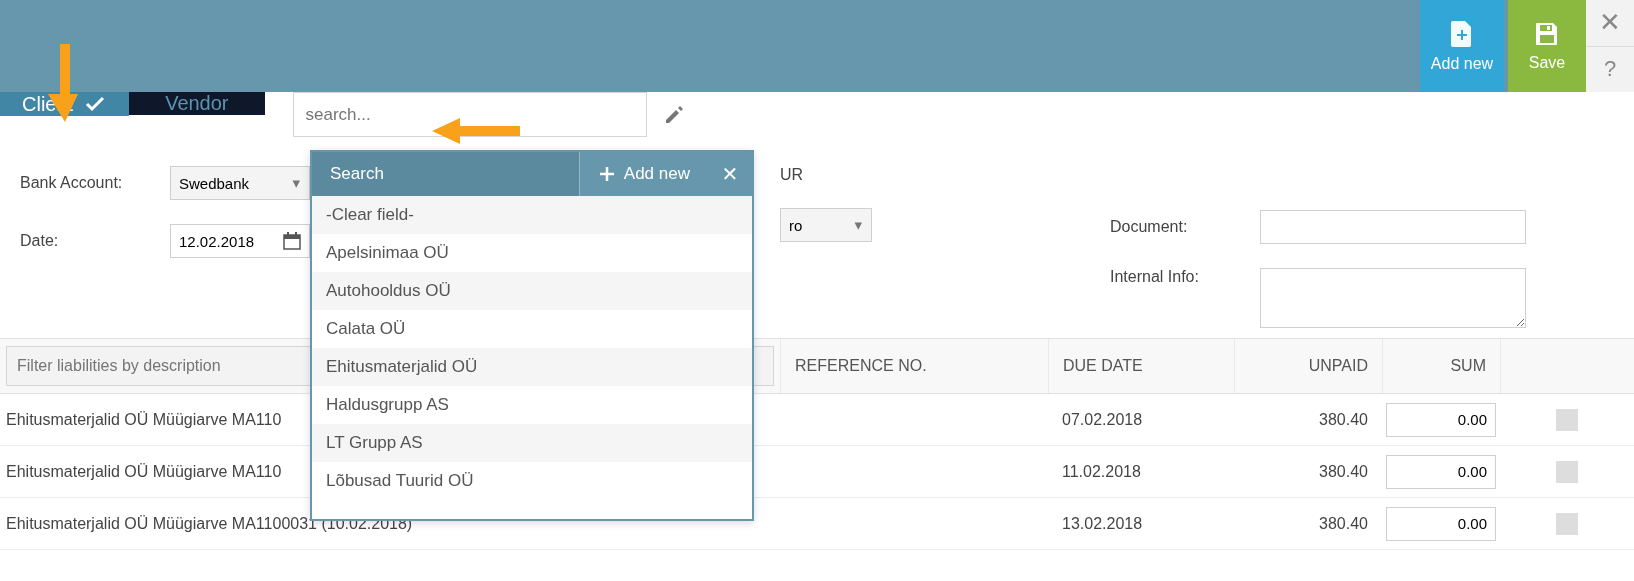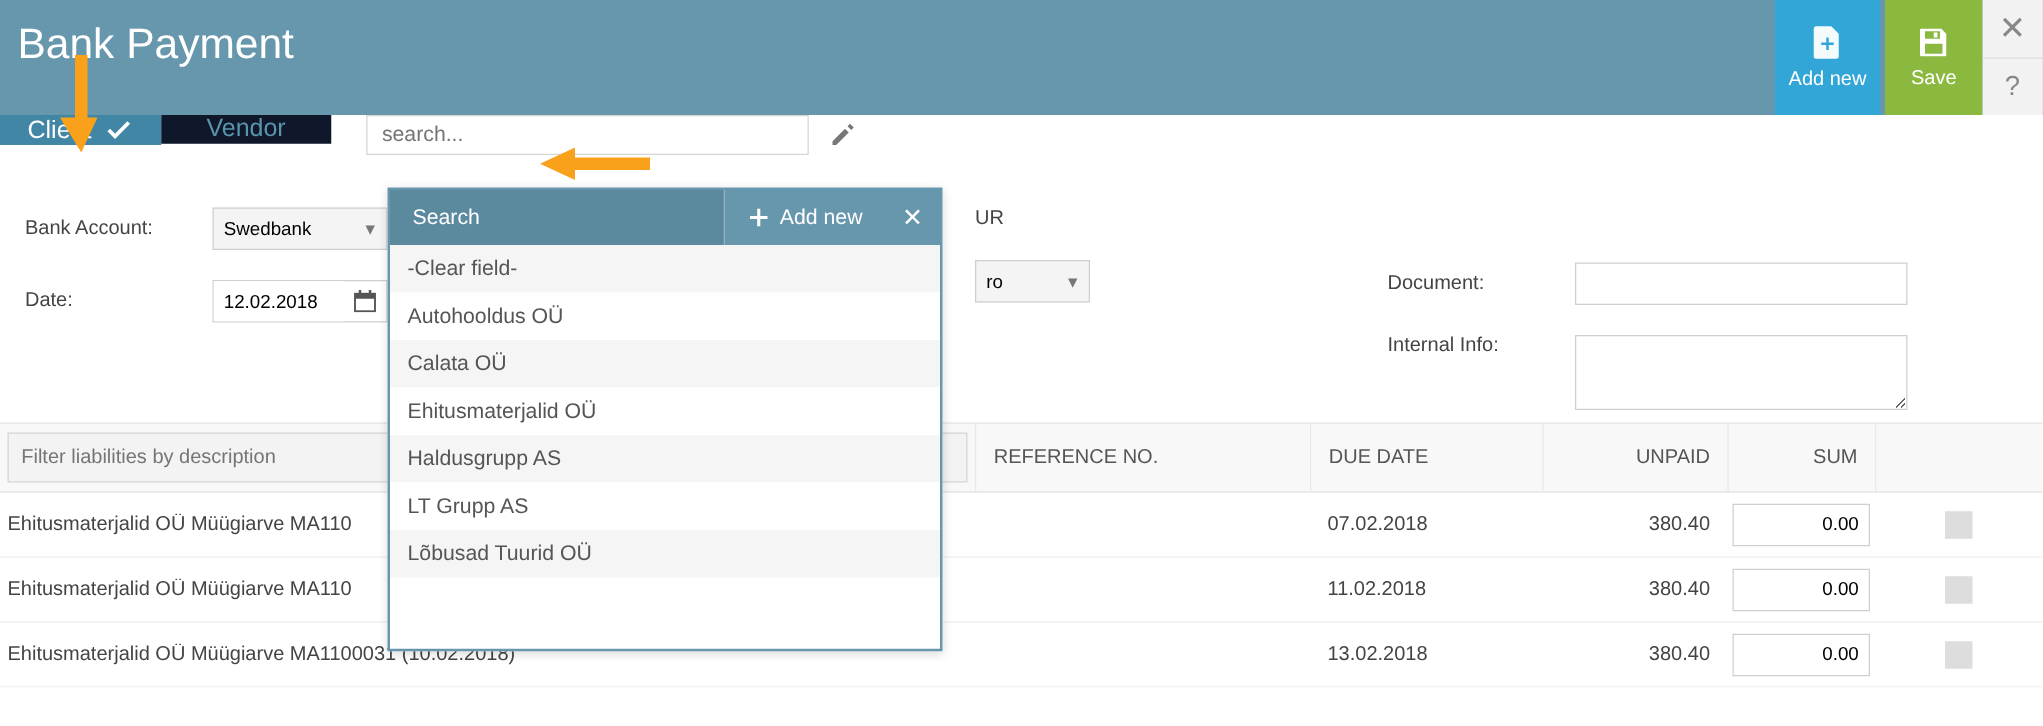--- a/index.html
+++ b/index.html
@@ -88,21 +88,21 @@
     color: #5b94ad;
     padding: 0 36px;
   }
   .search-wrap {
     margin-left: 28px;
     display: flex;
     align-items: center;
   }
   .search-input {
     width: 354px;
-    height: 32px;
+    height: 45px;
     border: 1px solid #d5d5d5;
     padding: 0 12px;
     font-size: 17px;
     color: #999;
     outline: none;
   }
   .edit-ico {
     margin-left: 16px;
     color: #777;
     cursor: pointer;
@@ -258,21 +258,20 @@
   }
   .d-tail { flex: 1; display:flex; justify-content:center; }
   .row-chip { width: 22px; height: 22px; background: #ddd; }
 
   svg { display: block; }
 </style>
 </head>
 <body>
 
 <div class="header">
-  <div class="header-title">Bank Payment</div>
   <div class="header-actions">
     <div class="hdr-btn btn-add">
       <span>
         <svg width="28" height="30" viewBox="0 0 28 30">
             <path fill="#fff" d="M5 2h12l6 6v18a2 2 0 0 1-2 2H5a2 2 0 0 1-2-2V4a2 2 0 0 1 2-2z" opacity="0.95"></path>
             <path fill="#32a6d6" d="M13 11h2v4h4v2h-4v4h-2v-4H9v-2h4z"></path>
           </svg>
       </span>
       <span>Add new</span>
     </div>
@@ -387,20 +386,21 @@
           </svg>
       </span>
       <span>Add new</span>
     </div>
     <div class="dd-close">
       <span>✕</span>
     </div>
   </div>
   <div class="dd-body">
     <div class="dd-item">-Clear field-</div>
+    <div class="dd-item">Apelsinimaa OÜ</div>
     <div class="dd-item">Autohooldus OÜ</div>
     <div class="dd-item">Calata OÜ</div>
     <div class="dd-item">Ehitusmaterjalid OÜ</div>
     <div class="dd-item">Haldusgrupp AS</div>
     <div class="dd-item">LT Grupp AS</div>
     <div class="dd-item">Lõbusad Tuurid OÜ</div>
   </div>
 </div>
 
 <div class="filter-row">

